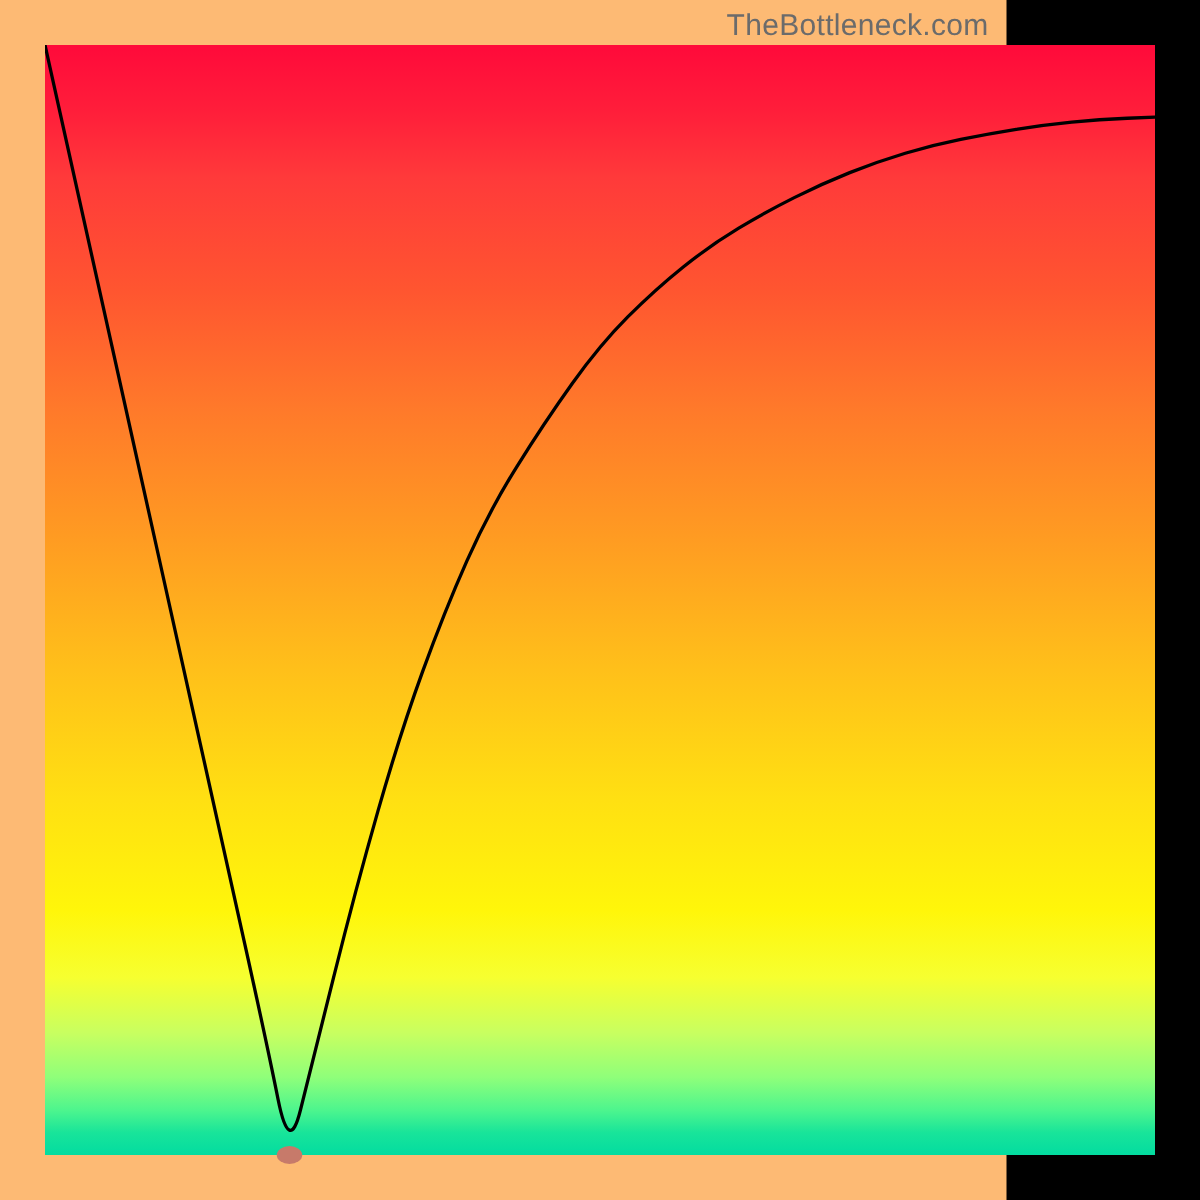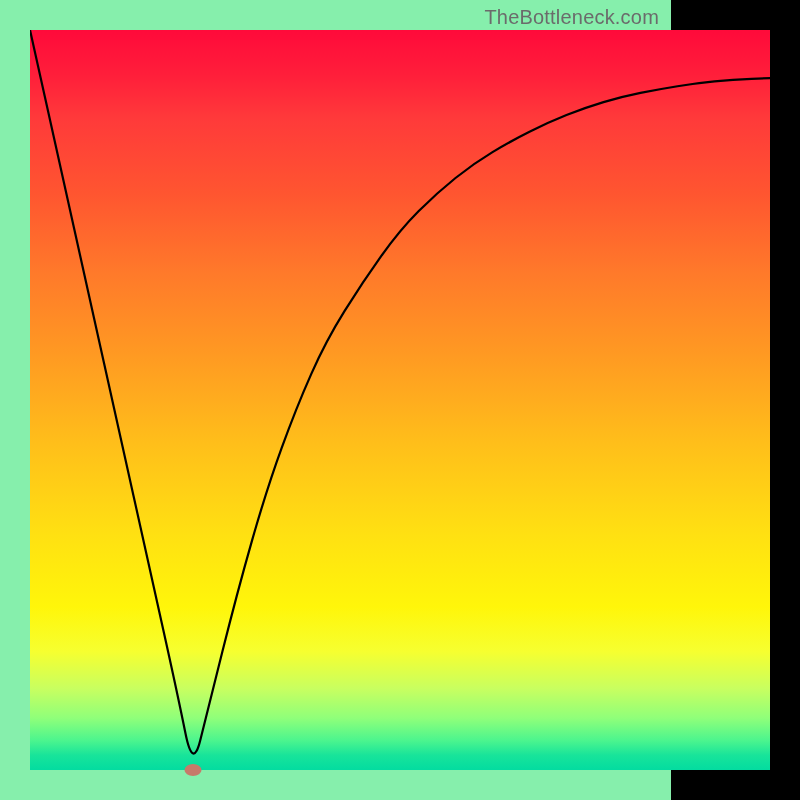--- a/index.html
+++ b/index.html
@@ -8,21 +8,21 @@
     width: 800px;
     height: 800px;
     overflow: hidden;
     background: #000;
     font-family: Arial, Helvetica, sans-serif;
   }
   .frame {
     position: relative;
     width: 671px;
     height: 800px;
-    background: #86efac;
+    background: #fdba74;
   }
   .plot-area {
     position: absolute;
     left: 30px;
     top: 30px;
     width: 740px;
     height: 740px;
     
     background: linear-gradient(to bottom,
       #ff0a3a 0%,

